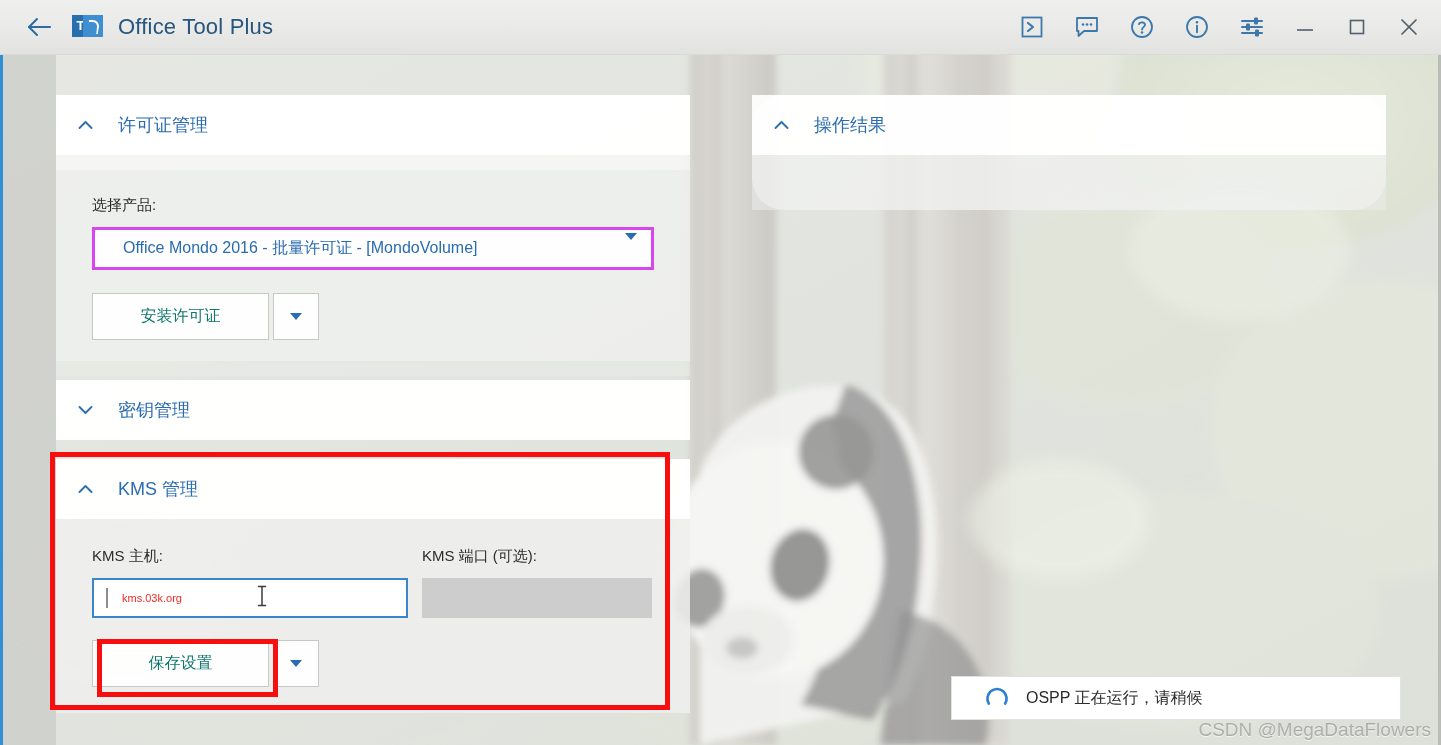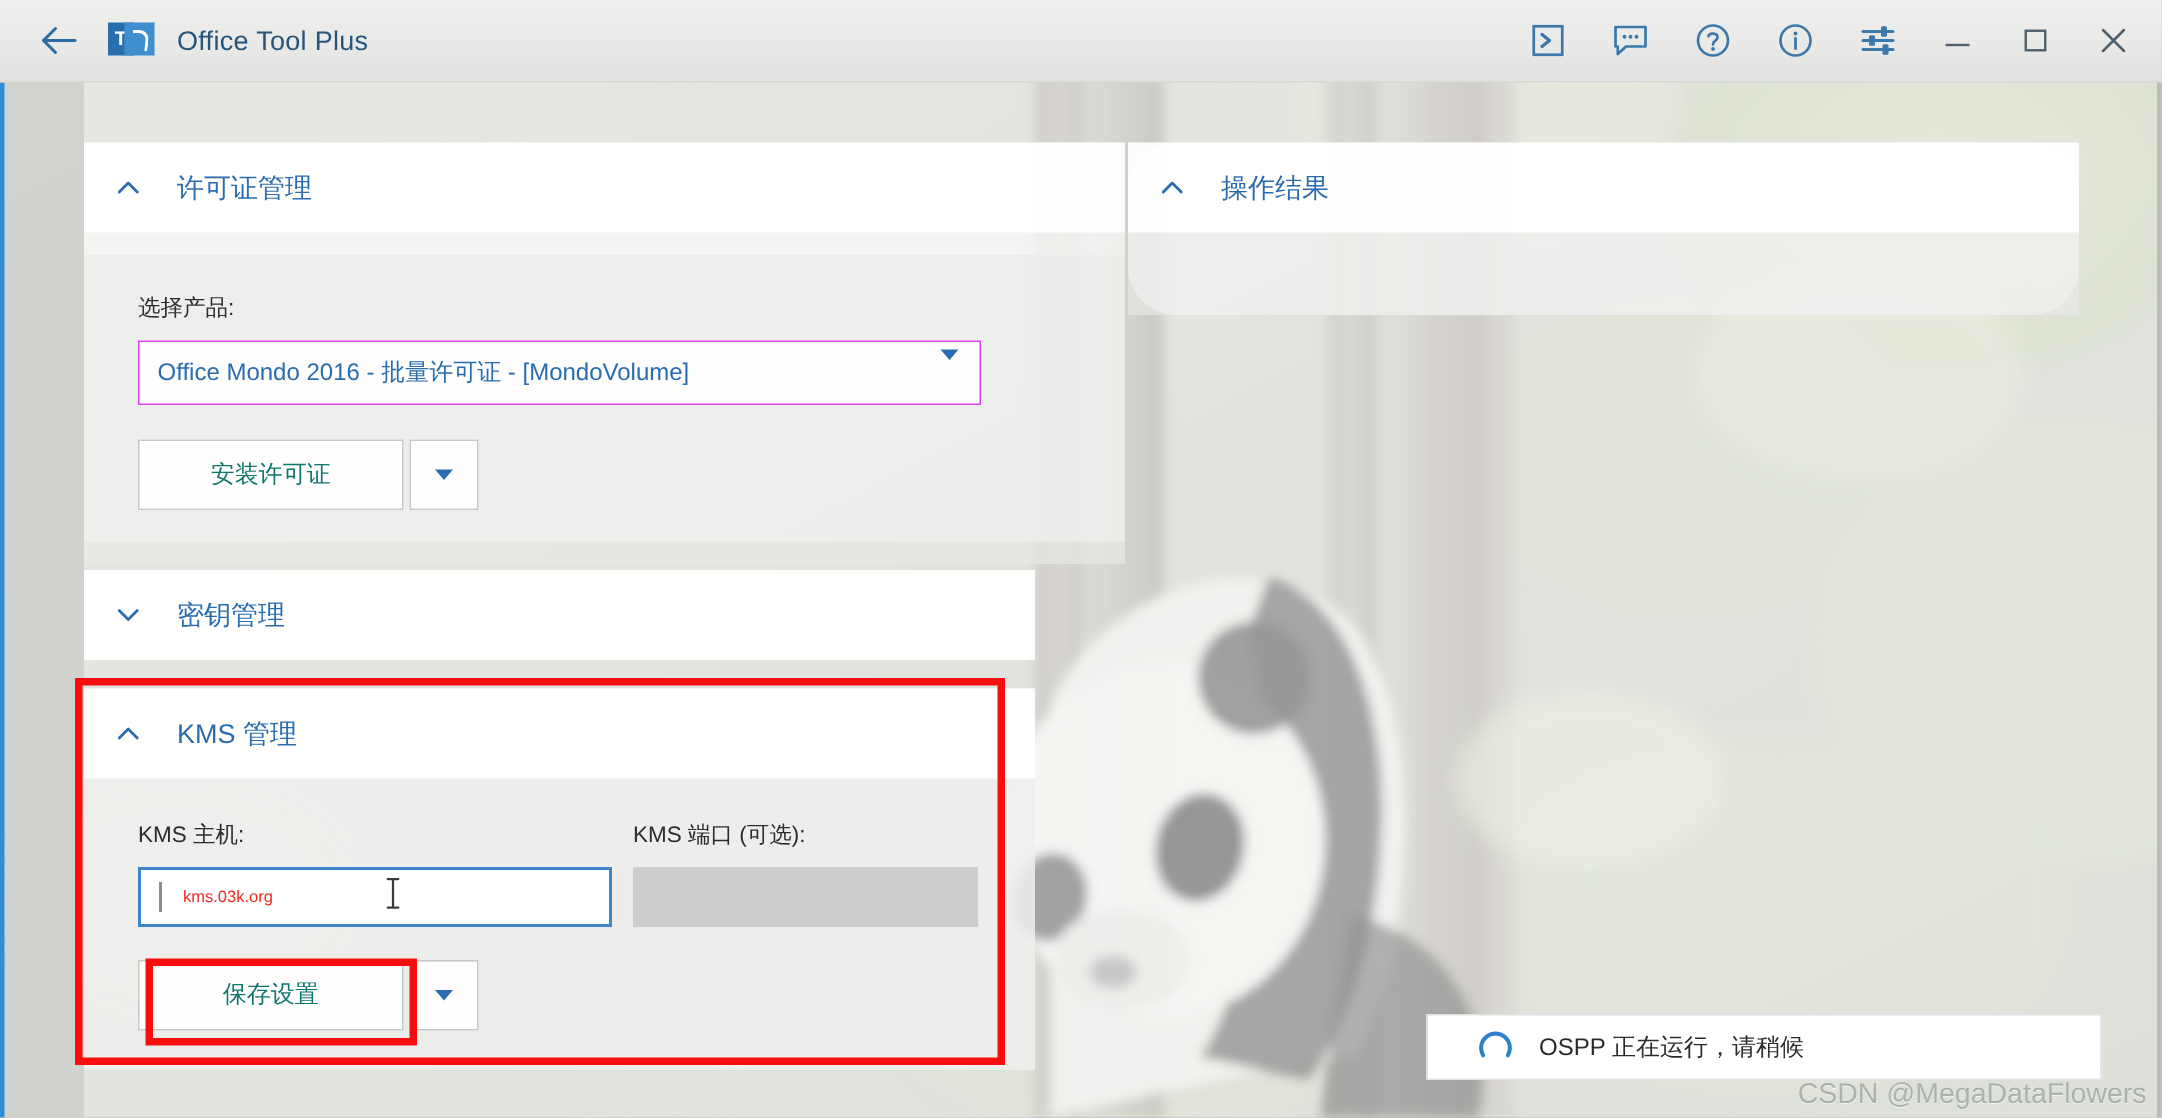--- a/index.html
+++ b/index.html
@@ -80,21 +80,21 @@
     position: absolute;
     left: 5px; top: 5px;
     width: 9px; height: 12px;
     border: 2px solid #ffffff;
     border-left: none; border-bottom: none;
     transform: skewX(-6deg);
     border-radius: 0 7px 0 0;
   }
   #app-title {
     margin-left: 14px;
-    font-size: 18px;
+    font-size: 22px;
     color: #27557d;
     letter-spacing: .2px;
     white-space: nowrap;
   }
   #titlebar .tb-right {
     display: flex;
     align-items: center;
     height: 100%;
     padding-right: 6px;
   }
@@ -153,21 +153,21 @@
     font-size: 18px;
     color: #2a6cb0;
     margin-left: 14px;
     white-space: nowrap;
   }
   .panel-body {
     background: rgba(233,234,231,0.62);
   }
 
   
-  #panel-license { left: 56px; top: 40px; width: 694px; height: 266px; }
+  #panel-license { left: 56px; top: 40px; width: 634px; height: 266px; }
   #panel-license .panel-body { height: 206px; padding: 26px 36px 0 36px; margin-top: 15px; }
 
   #panel-key { left: 56px; top: 325px; width: 634px; height: 60px; }
 
   #panel-kms { left: 56px; top: 404px; width: 634px; height: 254px; }
   #panel-kms .panel-body { height: 194px; padding: 28px 36px 0 36px; }
 
   
   #panel-result { left: 752px; top: 40px; width: 634px; height: 115px; border-radius: 32px; }
   #panel-result .panel-body { height: 55px; }
@@ -176,24 +176,24 @@
   .field-label {
     font-size: 15px;
     color: #2c2c2c;
     margin-bottom: 12px;
     white-space: nowrap;
   }
   .combo {
     position: relative;
     width: 562px; height: 43px;
     background: rgba(255,255,255,0.92);
-    border: 1px solid #d946ef;
-    display: flex;
-    align-items: center;
-    padding-left: 12px;
+    border: 3px solid #d946ef;
+    display: flex;
+    align-items: center;
+    padding-left: 28px;
   }
   .combo-text {
     font-size: 16px;
     color: #2a6cb0;
     white-space: nowrap;
   }
   .combo-arrow {
     position: absolute;
     right: 14px; top: 50%;
     transform: translateY(-50%);

